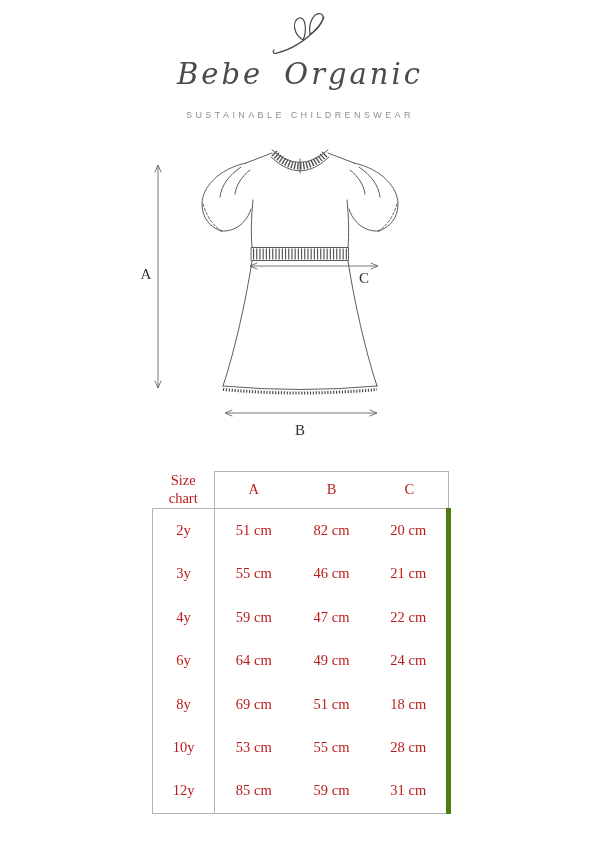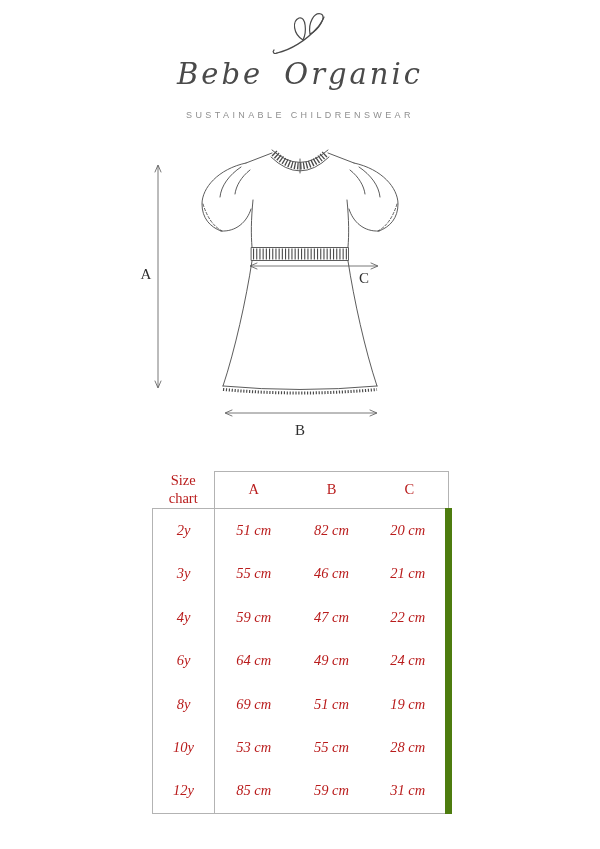--- a/index.html
+++ b/index.html
@@ -40,26 +40,26 @@
   
   .size-table {
     position:absolute; left:152px; top:471px; width:296px; height:342px;
     border-collapse:collapse; table-layout:fixed;
     font-size:14.5px; color:#b91c1c; line-height:1.2;
   }
   .size-table td, .size-table th {
     text-align:center; vertical-align:middle; font-weight:normal; padding:0;
   }
   .size-table tr.head-row   { height:37px; }
-  .size-table tr.data-row   { height:43.5px;font-style:italic; }
+  .size-table tr.data-row   { height:43.5px; }
   .corner-cell  { border-right:1px solid #b3b3b3; border-bottom:1px solid #b3b3b3; }
   .colhead-cell { border-top:1px solid #b3b3b3;  border-bottom:1px solid #b3b3b3; }
   .colhead-last { border-right:1px solid #b3b3b3; }
   .size-cell    { border-left:1px solid #b3b3b3; border-right:1px solid #b3b3b3; }
-  .val-last     { border-right:7px solid #4d7c0f; }
+  .val-last     { border-right:5px solid #4d7c0f; }
   .last-row td  { border-bottom:1px solid #b3b3b3; }
   .corner-cell span { display:block; }
 </style>
 </head>
 <body>
 
 <div class="page">
 
   <svg class="logo-svg" width="70" height="55" viewBox="268 8 70 55">
     <g fill="none" stroke="#4a4a4a" stroke-width="1.2" stroke-linecap="round">
@@ -168,21 +168,21 @@
     <tr class="data-row">
       <td class="size-cell">6y</td>
       <td>64 cm</td>
       <td>49 cm</td>
       <td class="val-last">24 cm</td>
     </tr>
     <tr class="data-row">
       <td class="size-cell">8y</td>
       <td>69 cm</td>
       <td>51 cm</td>
-      <td class="val-last">19 cm</td>
+      <td class="val-last">18 cm</td>
     </tr>
     <tr class="data-row">
       <td class="size-cell">10y</td>
       <td>53 cm</td>
       <td>55 cm</td>
       <td class="val-last">28 cm</td>
     </tr>
     <tr class="data-row last-row">
       <td class="size-cell">12y</td>
       <td>85 cm</td>

